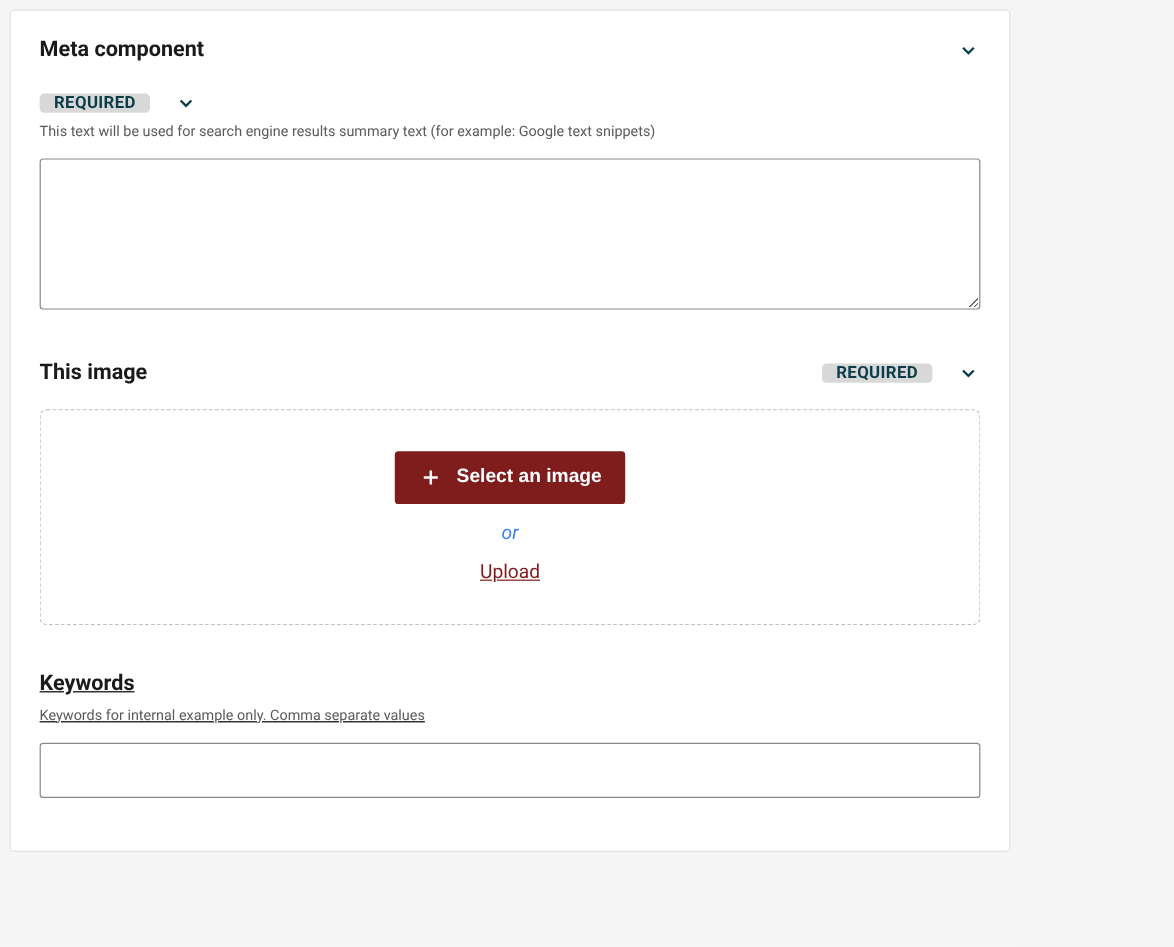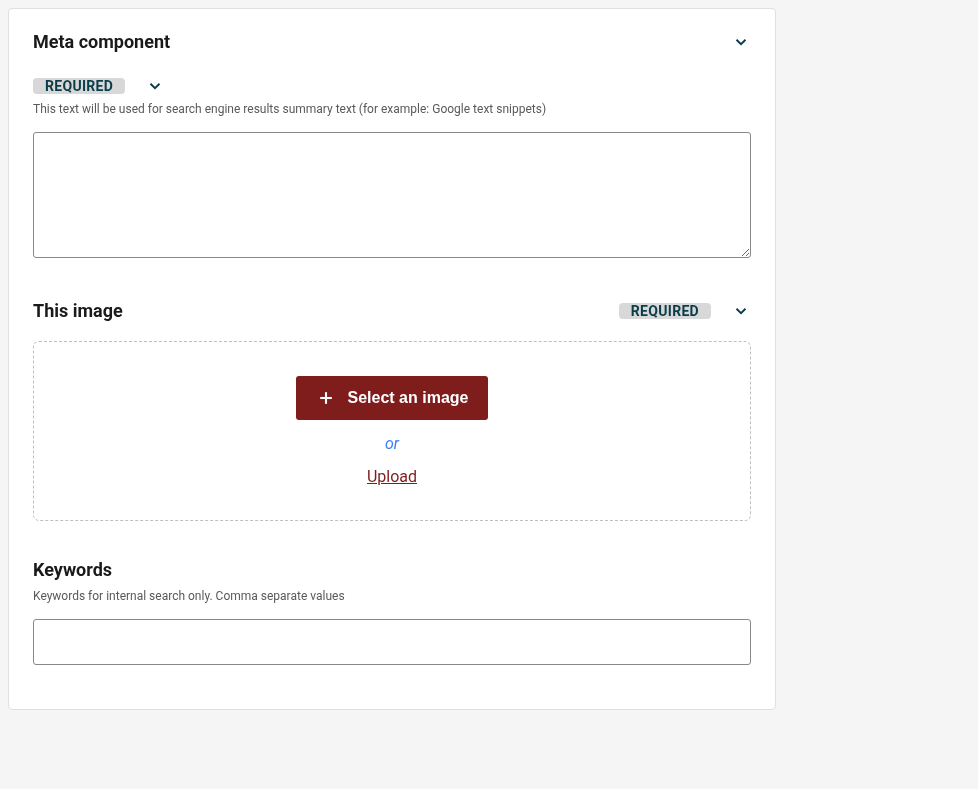--- a/index.html
+++ b/index.html
@@ -10,27 +10,28 @@
   body {
     font-family: -apple-system, BlinkMacSystemFont, "Segoe UI", Roboto, Arial, sans-serif;
     background: #f5f5f5;
     padding: 8px;
   }
   .panel {
     background: #ffffff;
     border: 1px solid #e0e0e0;
     border-radius: 4px;
     padding: 20px 24px;
-    width: 768px;
+    width: 834px;
   }
   .section {
     margin-bottom: 36px;
   }
   .section:last-child {
     margin-bottom: 24px;
+    text-decoration: underline;
   }
   .section-header {
     display: flex;
     align-items: center;
     justify-content: space-between;
     margin-bottom: 4px;
   }
   .section-title-wrap {
     flex: 1;
   }
@@ -202,17 +203,17 @@
       <a class="upload-link">Upload</a>
     </div>
   </div>
 
   <div class="section">
     <div class="section-header">
       <div class="section-title-wrap">
         <h3 class="section-title">Keywords</h3>
       </div>
     </div>
-    <p class="help-text">Keywords for internal search only. Comma separate values</p>
+    <p class="help-text">Keywords for internal example only. Comma separate values</p>
     <input type="text" class="textinput" value="" style="">
   </div>
 
 </div>
 
 </body></html>

